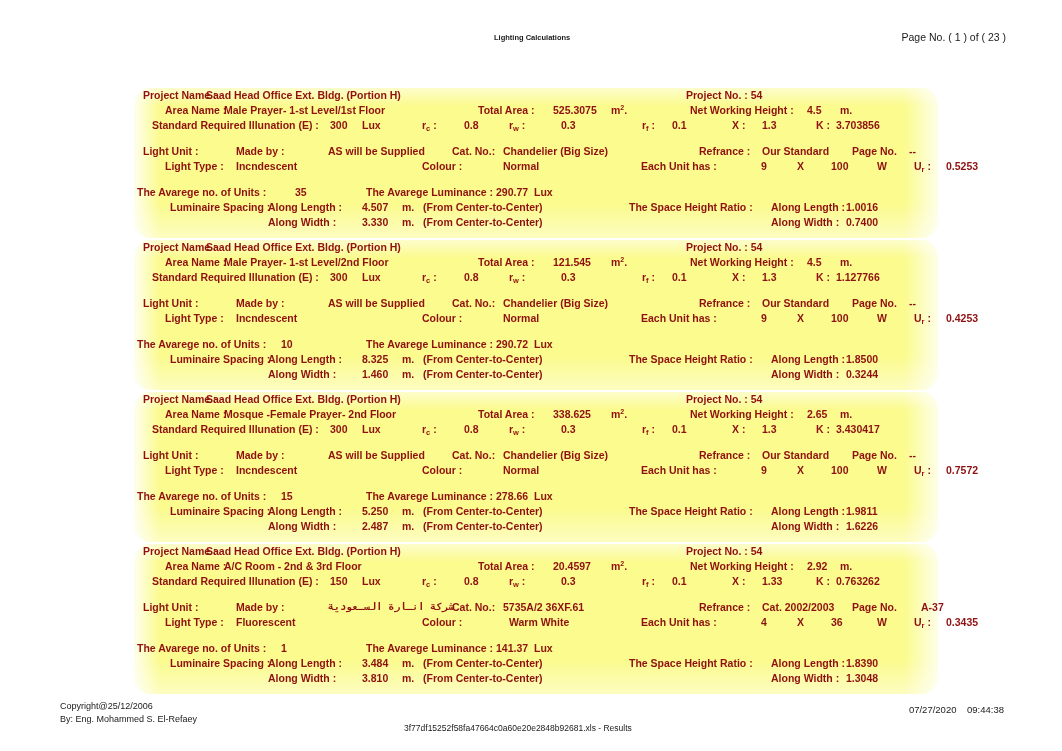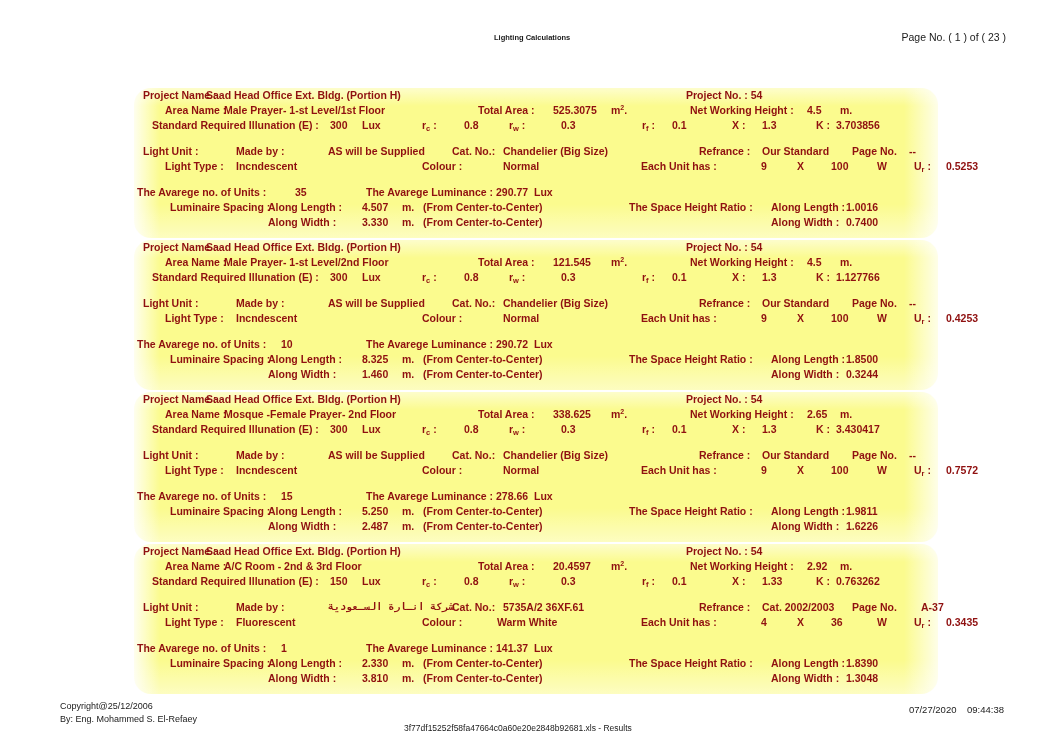--- a/index.html
+++ b/index.html
@@ -443,41 +443,41 @@
         <span class="cell" style="left: 369px;">5735A/2 36XF.61</span>
         <span class="cell" style="left: 565px;">Refrance :</span>
         <span class="cell" style="left: 628px;">Cat. 2002/2003</span>
         <span class="cell" style="left: 718px;">Page No.</span>
         <span class="cell" style="left: 775px; margin-left: 12px;">A-37</span>
       </div>
       <div class="row">
         <span class="cell" style="left: 31px;">Light Type :</span>
         <span class="cell" style="left: 102px;">Fluorescent</span>
         <span class="cell" style="left: 288px;">Colour :</span>
-        <span class="cell" style="left: 363px;">Warm White</span>
+        <span class="cell" style="left: 375px;">Warm White</span>
         <span class="cell" style="left: 507px;">Each Unit has :</span>
         <span class="cell" style="left: 627px;">4</span>
         <span class="cell" style="left: 663px;">X</span>
         <span class="cell" style="left: 697px;">36</span>
         <span class="cell" style="left: 743px;">W</span>
         <span class="cell" style="left: 780px;">U<sub>r</sub> :</span>
         <span class="cell" style="left: 812px;">0.3435</span>
       </div>
       <div class="row spacer"></div>
       <div class="row">
         <span class="cell" style="left: 3px;">The Avarege no. of Units :</span>
         <span class="cell" style="left: 147px;">1</span>
         <span class="cell" style="left: 232px;">The Avarege Luminance :</span>
         <span class="cell" style="left: 362px;">141.37</span>
         <span class="cell" style="left: 400px;">Lux</span>
       </div>
       <div class="row">
         <span class="cell" style="left: 36px;">Luminaire Spacing :</span>
         <span class="cell" style="left: 134px;">Along Length :</span>
-        <span class="cell" style="left: 228px;">2.330</span>
+        <span class="cell" style="left: 228px;">3.484</span>
         <span class="cell" style="left: 268px;">m.</span>
         <span class="cell" style="left: 289px;">(From Center-to-Center)</span>
         <span class="cell" style="left: 495px;">The Space Height Ratio :</span>
         <span class="cell" style="left: 637px;">Along Length :</span>
         <span class="cell" style="left: 712px;">1.8390</span>
       </div>
       <div class="row">
         <span class="cell" style="left: 134px;">Along Width :</span>
         <span class="cell" style="left: 228px;">3.810</span>
         <span class="cell" style="left: 268px;">m.</span>

